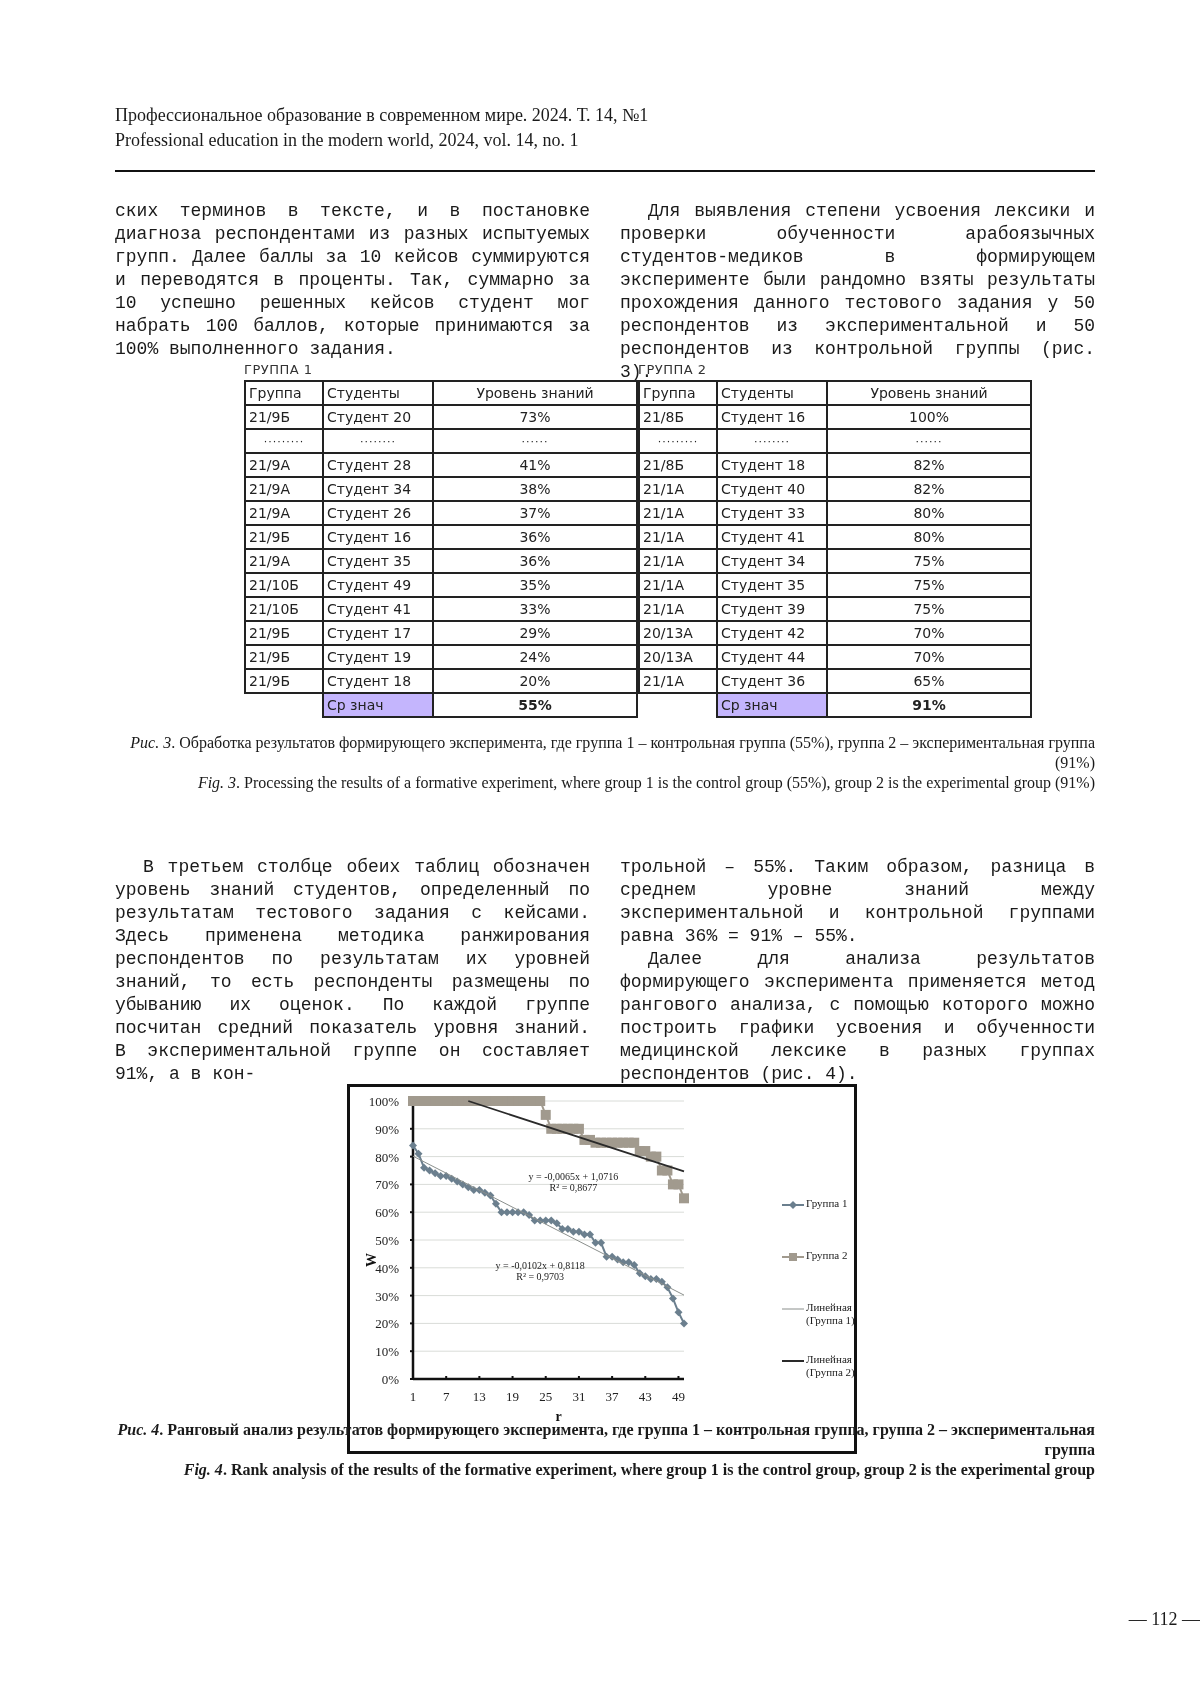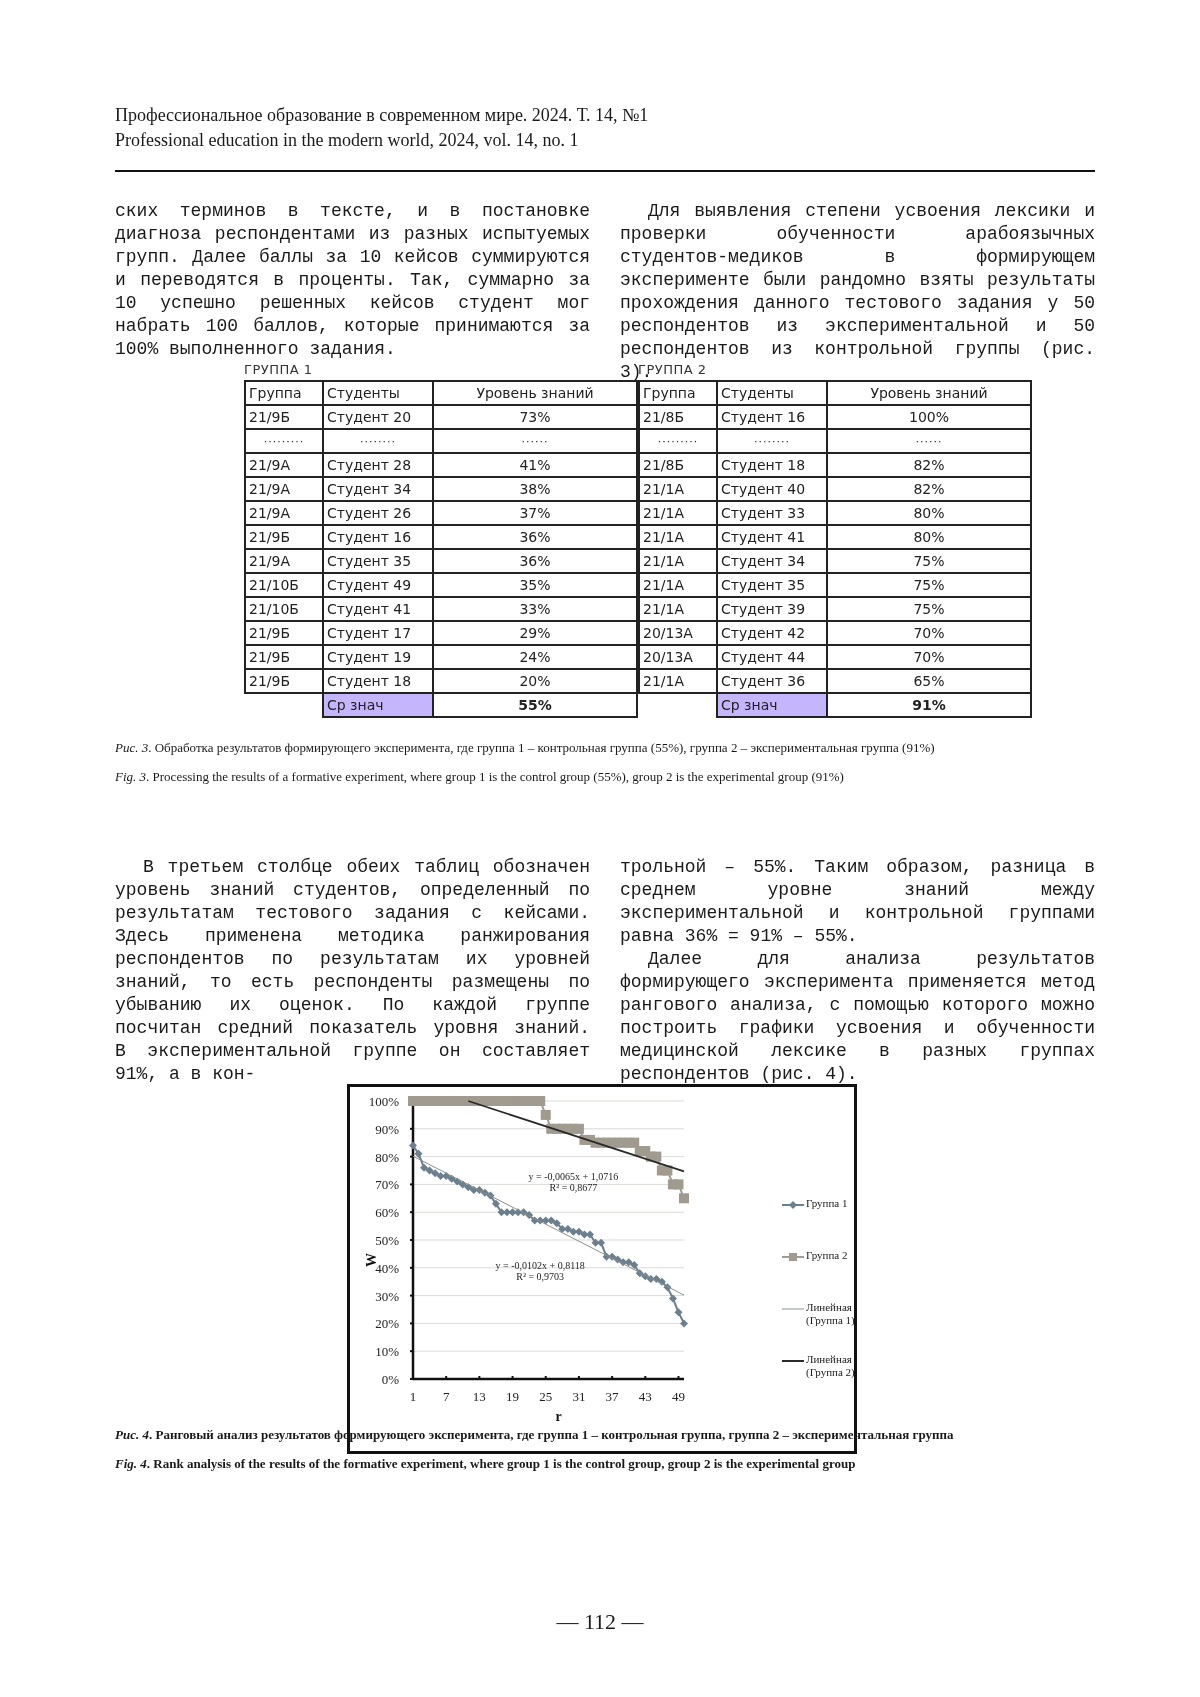--- a/index.html
+++ b/index.html
@@ -19,31 +19,31 @@
   table.res { border-collapse: collapse; }
   table.res td { border: 2px solid #222; height: 24px; padding: 0 3px; white-space: nowrap; color: #222; }
   table.res td.c1 { width: 78px; margin-top: 46px; }
   table.res td.c2 { width: 110px; border-radius: 9px; }
   table.res td.c3 { width: 204px; text-align: center; }
   table.res tr.dots td { text-align: center; letter-spacing: 1px; font-size: 11px; }
   table.res tr.avg td.blank { border: none; }
   table.res tr.avg td.lbl { background: #c4b5fd; }
   table.res tr.avg td.val { text-align: center; font-weight: bold; }
 
-  .caption { position: absolute; left: 115px; width: 980px; text-align: left; font-size: 13px; line-height: 29px; }
+  .caption { position: absolute; left: 115px; width: 980px; text-align: right; font-size: 16px; line-height: 20px; }
   .caption i { font-style: italic; }
 
   .chart-box { position: absolute; left: 347px; top: 1084px; width: 510px; height: 370px; border: 3px solid #111; background: #fff; }
   .chart-box svg { position: absolute; left: 0; top: 0; }
   .legend { position: absolute; left: 432px; top: 110px; width: 75px; font-family: "Liberation Serif", serif; font-size: 11px; color: #222; }
   .legend-item { position: absolute; left: 0; display: flex; align-items: flex-start; width: 80px; }
   .legend-item .sw { width: 22px; height: 10px; position: relative; flex: 0 0 22px; margin-top: 3px; }
   .legend-item .lt { margin-left: 2px; line-height: 13px; }
 
-  .page-num { position: absolute; left: 0; width: 1200px; top: 1609px; text-align: center; font-size: 22px; }
+  .page-num { position: absolute; left: 0; width: 1200px; top: 1609px; text-align: right; font-size: 18px; }
 </style>
 </head>
 <body>
 
 <div class="header">
   <div>Профессиональное образование в современном мире. 2024. Т. 14, №1</div>
   <div>Professional education in the modern world, 2024, vol. 14, no. 1</div>
 </div>
 <div class="header-rule"></div>
 

